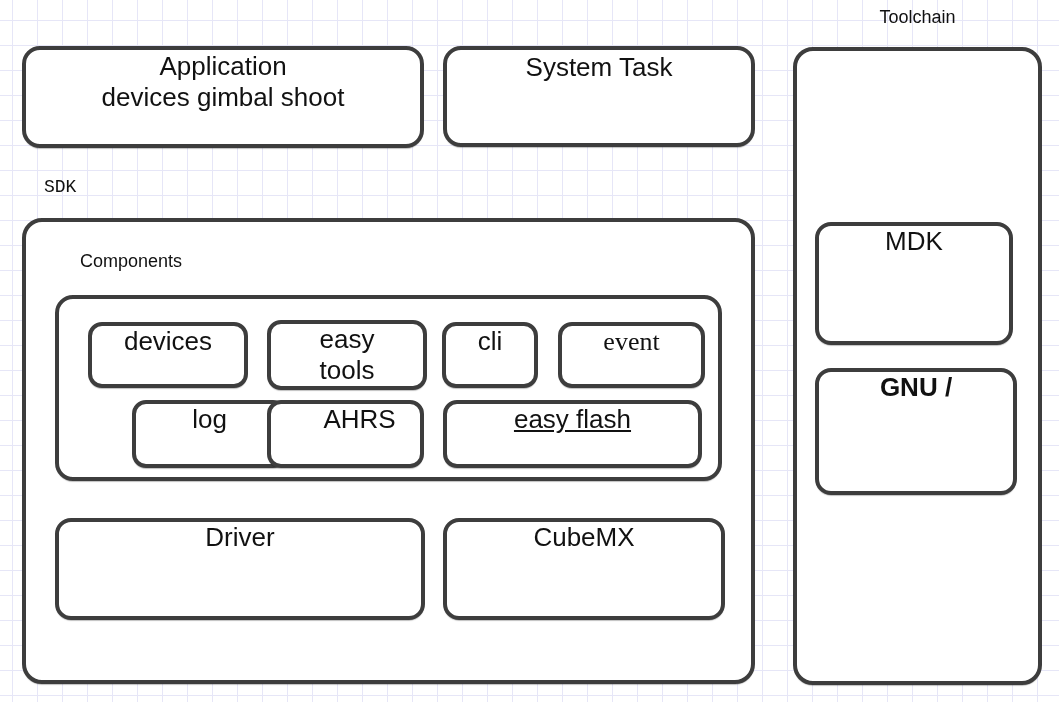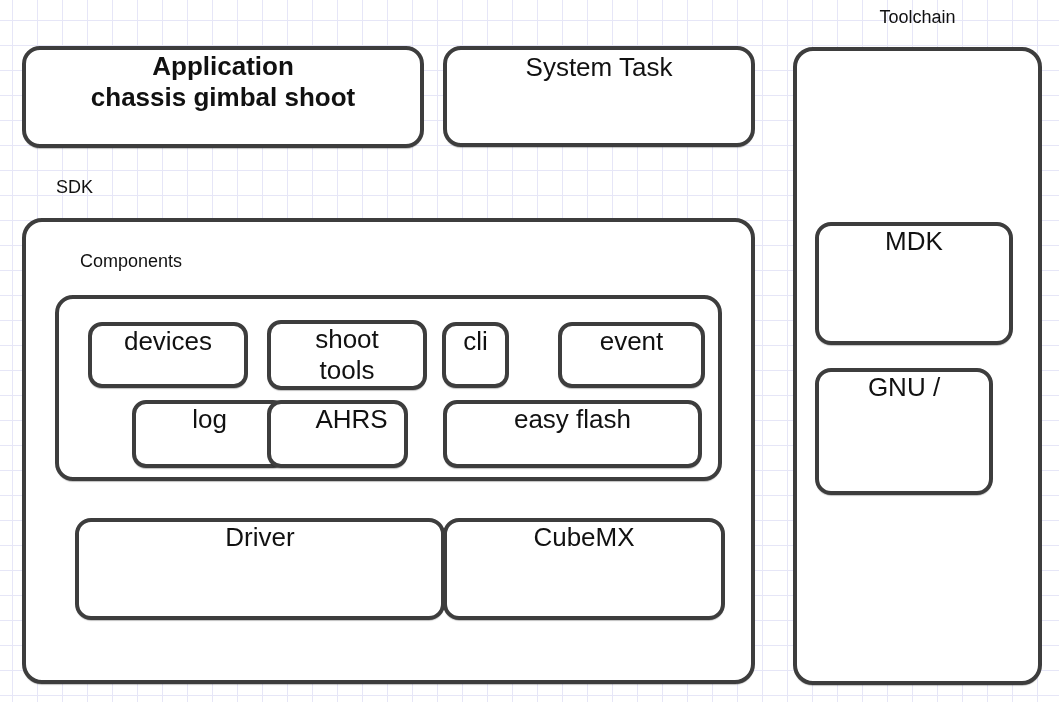--- a/index.html
+++ b/index.html
@@ -47,75 +47,75 @@
     white-space: nowrap;
   }
   .centered-label { text-align: center; }
   .line { display: block; width: 100%; }
 </style>
 </head>
 <body>
 
 <div class="free-label centered-label" style="left:793px; top:2px; width:249px;">Toolchain</div>
 
-<div class="free-label" style="left:56px; top:172px;">SDK</div>
+<div class="free-label" style="left:44px; top:172px;font-family:Liberation Mono, monospace;">SDK</div>
 
-<div class="box top-align" style="left:22px; top:46px; width:402px; height:102px; border-radius:18px; padding-top:1px;font-weight:bold;">
+<div class="box top-align" style="left:22px; top:46px; width:402px; height:102px; border-radius:18px; padding-top:1px;">
   <span class="line">Application</span>
-  <span class="line">chassis gimbal shoot</span>
+  <span class="line">devices gimbal shoot</span>
 </div>
 
 <div class="box top-align" style="left:443px; top:46px; width:312px; height:101px; border-radius:18px; padding-top:2px;">
   <span class="line">System Task</span>
 </div>
 
 <div class="box container" style="left:22px; top:218px; width:733px; height:466px;"></div>
 
 <div class="free-label" style="left:80px; top:246px;">Components</div>
 
 <div class="box" style="left:55px; top:295px; width:667px; height:186px; border-radius:18px;"></div>
 
 <div class="box small" style="left:88px; top:322px; width:160px; height:66px;border-radius:14px;">
   <span class="line">devices</span>
 </div>
 
 <div class="box small" style="left:267px; top:320px; width:160px; height:70px;">
-  <span class="line">shoot</span>
+  <span class="line">easy</span>
   <span class="line">tools</span>
 </div>
 
-<div class="box small" style="left:442px; top:322px; width:67px; height:66px;">
+<div class="box small" style="left:442px; top:322px; width:96px; height:66px;">
   <span class="line">cli</span>
 </div>
 
-<div class="box small" style="left:558px; top:322px; width:147px; height:66px;">
+<div class="box small" style="left:558px; top:322px; width:147px; height:66px;font-family:Liberation Serif, serif;">
   <span class="line">event</span>
 </div>
 
 <div class="box small" style="left:88px; top:400px; width:155px; height:68px;margin-left:44px;">
   <span class="line">log</span>
 </div>
 
-<div class="box small" style="left:267px; top:400px; width:141px; height:68px;padding-left:28px;">
+<div class="box small" style="left:267px; top:400px; width:157px; height:68px;padding-left:28px;">
   <span class="line">AHRS</span>
 </div>
 
-<div class="box small" style="left:443px; top:400px; width:259px; height:68px;">
+<div class="box small" style="left:443px; top:400px; width:259px; height:68px;text-decoration:underline;">
   <span class="line">easy flash</span>
 </div>
 
-<div class="box" style="left:55px; top:518px; width:370px; height:102px;margin-left:20px;">
+<div class="box" style="left:55px; top:518px; width:370px; height:102px;">
   <span class="line">Driver</span>
 </div>
 
 <div class="box" style="left:443px; top:518px; width:282px; height:102px;">
   <span class="line">CubeMX</span>
 </div>
 
 <div class="box container" style="left:793px; top:47px; width:249px; height:638px;"></div>
 
 <div class="box" style="left:815px; top:222px; width:198px; height:123px;">
   <span class="line">MDK</span>
 </div>
 
-<div class="box" style="left:815px; top:368px; width:178px; height:127px;">
+<div class="box" style="left:815px; top:368px; width:202px; height:127px;font-weight:bold;">
   <span class="line">GNU /</span>
 </div>
 
 </body></html>

